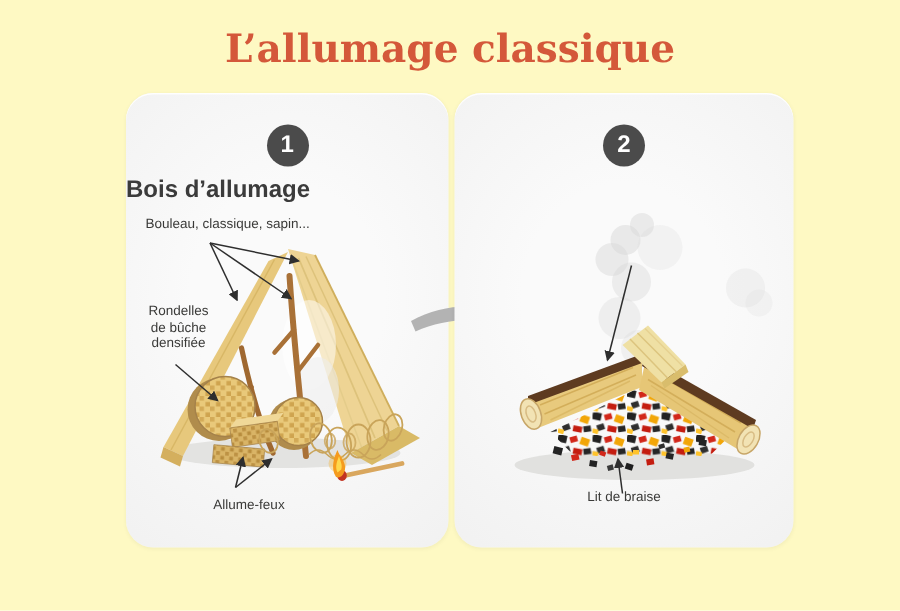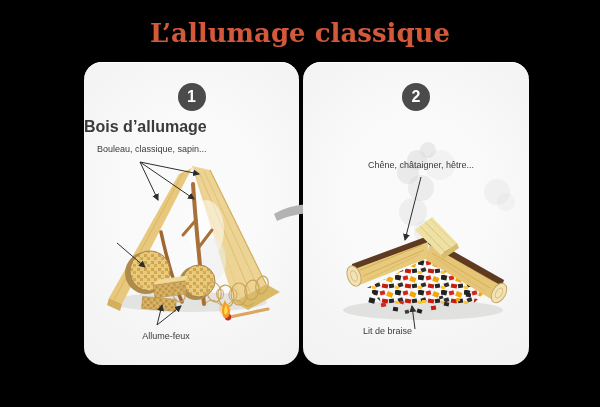--- a/index.html
+++ b/index.html
@@ -1,17 +1,17 @@
 <!DOCTYPE html>
 <html lang="fr"><head>
 <meta charset="utf-8">
 <style>
   html,body{margin:0;padding:0;}
   body{width:600px;height:407px;background:#ffffff;font-family:"Liberation Sans",sans-serif;overflow:hidden;}
-  .stage{position:relative;width:600px;height:407px;background:#000000;}
+  .stage{position:relative;width:600px;height:407px;background:#fef9c3;}
 
   .title{
     position:absolute;top:18px;left:0;width:600px;margin:0;
     text-align:center;font-family:"DejaVu Serif",serif;font-weight:bold;
     font-size:26px;line-height:30px;color:#d4583a;letter-spacing:0;
   }
 
   .card{
     position:absolute;top:62px;height:303px;border-radius:18px;
     background:radial-gradient(120% 100% at 50% 45%, #fafafa 25%, #f1f1f1 70%, #ebebeb 100%);
@@ -31,21 +31,21 @@
     position:absolute;top:56px;left:0;width:100%;margin:0;
     font-size:16px;font-weight:bold;color:#3b3b3b;
   }
   .label{
     position:absolute;font-size:9px;line-height:10.5px;color:#3a3a38;
   }
   .lbl-wood-left{left:13px;top:82px;}
   .lbl-rondelles{left:4px;top:140px;width:62px;text-align:center;white-space:pre-line;}
   .lbl-allume{left:37px;top:269px;width:90px;text-align:center;}
   .lbl-wood-right{left:55px;top:98px;width:126px;text-align:center;}
-  .lbl-braise{left:60px;top:264px;width:106px;}
+  .lbl-braise{left:60px;top:264px;width:106px;text-align:center;}
 
   .scene{position:absolute;display:block;}
   .scene-left{left:0;top:90px;width:215px;height:213px;}
   .scene-right{left:0;top:78px;width:226px;height:225px;}
   .connector{position:absolute;left:272px;top:194px;width:64px;height:34px;}
   .defs-holder{position:absolute;width:0;height:0;}
 </style>
 </head>
 <body>
 
@@ -160,20 +160,23 @@
         <path d="M56,10 L74,48" marker-end="url(#ah)"></path>
         <path d="M56,10 L110,47" marker-end="url(#ah)"></path>
         <path d="M56,10 L115,22" marker-end="url(#ah)"></path>
         <path d="M33,91 L61,115" marker-end="url(#ah)"></path>
         <path d="M73,173 L78,153" marker-end="url(#ah)"></path>
         <path d="M73,173 L97,154" marker-end="url(#ah)"></path>
       </g>
     </svg>
 
     <div class="label lbl-wood-left">Bouleau, classique, sapin...</div>
+    <div class="label lbl-rondelles">Rondelles
+de bûche
+densifiée</div>
     <div class="label lbl-allume">Allume-feux</div>
   </section>
 
   <svg class="connector" viewBox="0 0 64 34">
     <path d="M2,20 C16,12 31,9.5 45,10.5 L45,4.5 L62,15.5 L46,27.5 L46,19.5 C33,18.5 18,21 5,27 Z" fill="#b3b3b3"></path>
   </svg>
 
   <section class="card card-right">
     <div class="step">
       <span>2</span>
@@ -240,17 +243,16 @@
         <line x1="122" y1="82" x2="148" y2="108" stroke="#dcc47e" stroke-width="1"></line>
         <line x1="127" y1="79" x2="152" y2="104" stroke="#e6d190" stroke-width="1"></line>
       </g>
 
       <g stroke="#2e2e2e" stroke-width="1" fill="none">
         <path d="M118,37 L102,100" marker-end="url(#ah)"></path>
         <path d="M112,189 L109,166" marker-end="url(#ah)"></path>
       </g>
     </svg>
 
-    <div class="label lbl-wood-right">Chêne, châtaigner, hêtre...</div>
     <div class="label lbl-braise">Lit de braise</div>
   </section>
 
 </div>
 
 </body></html>

